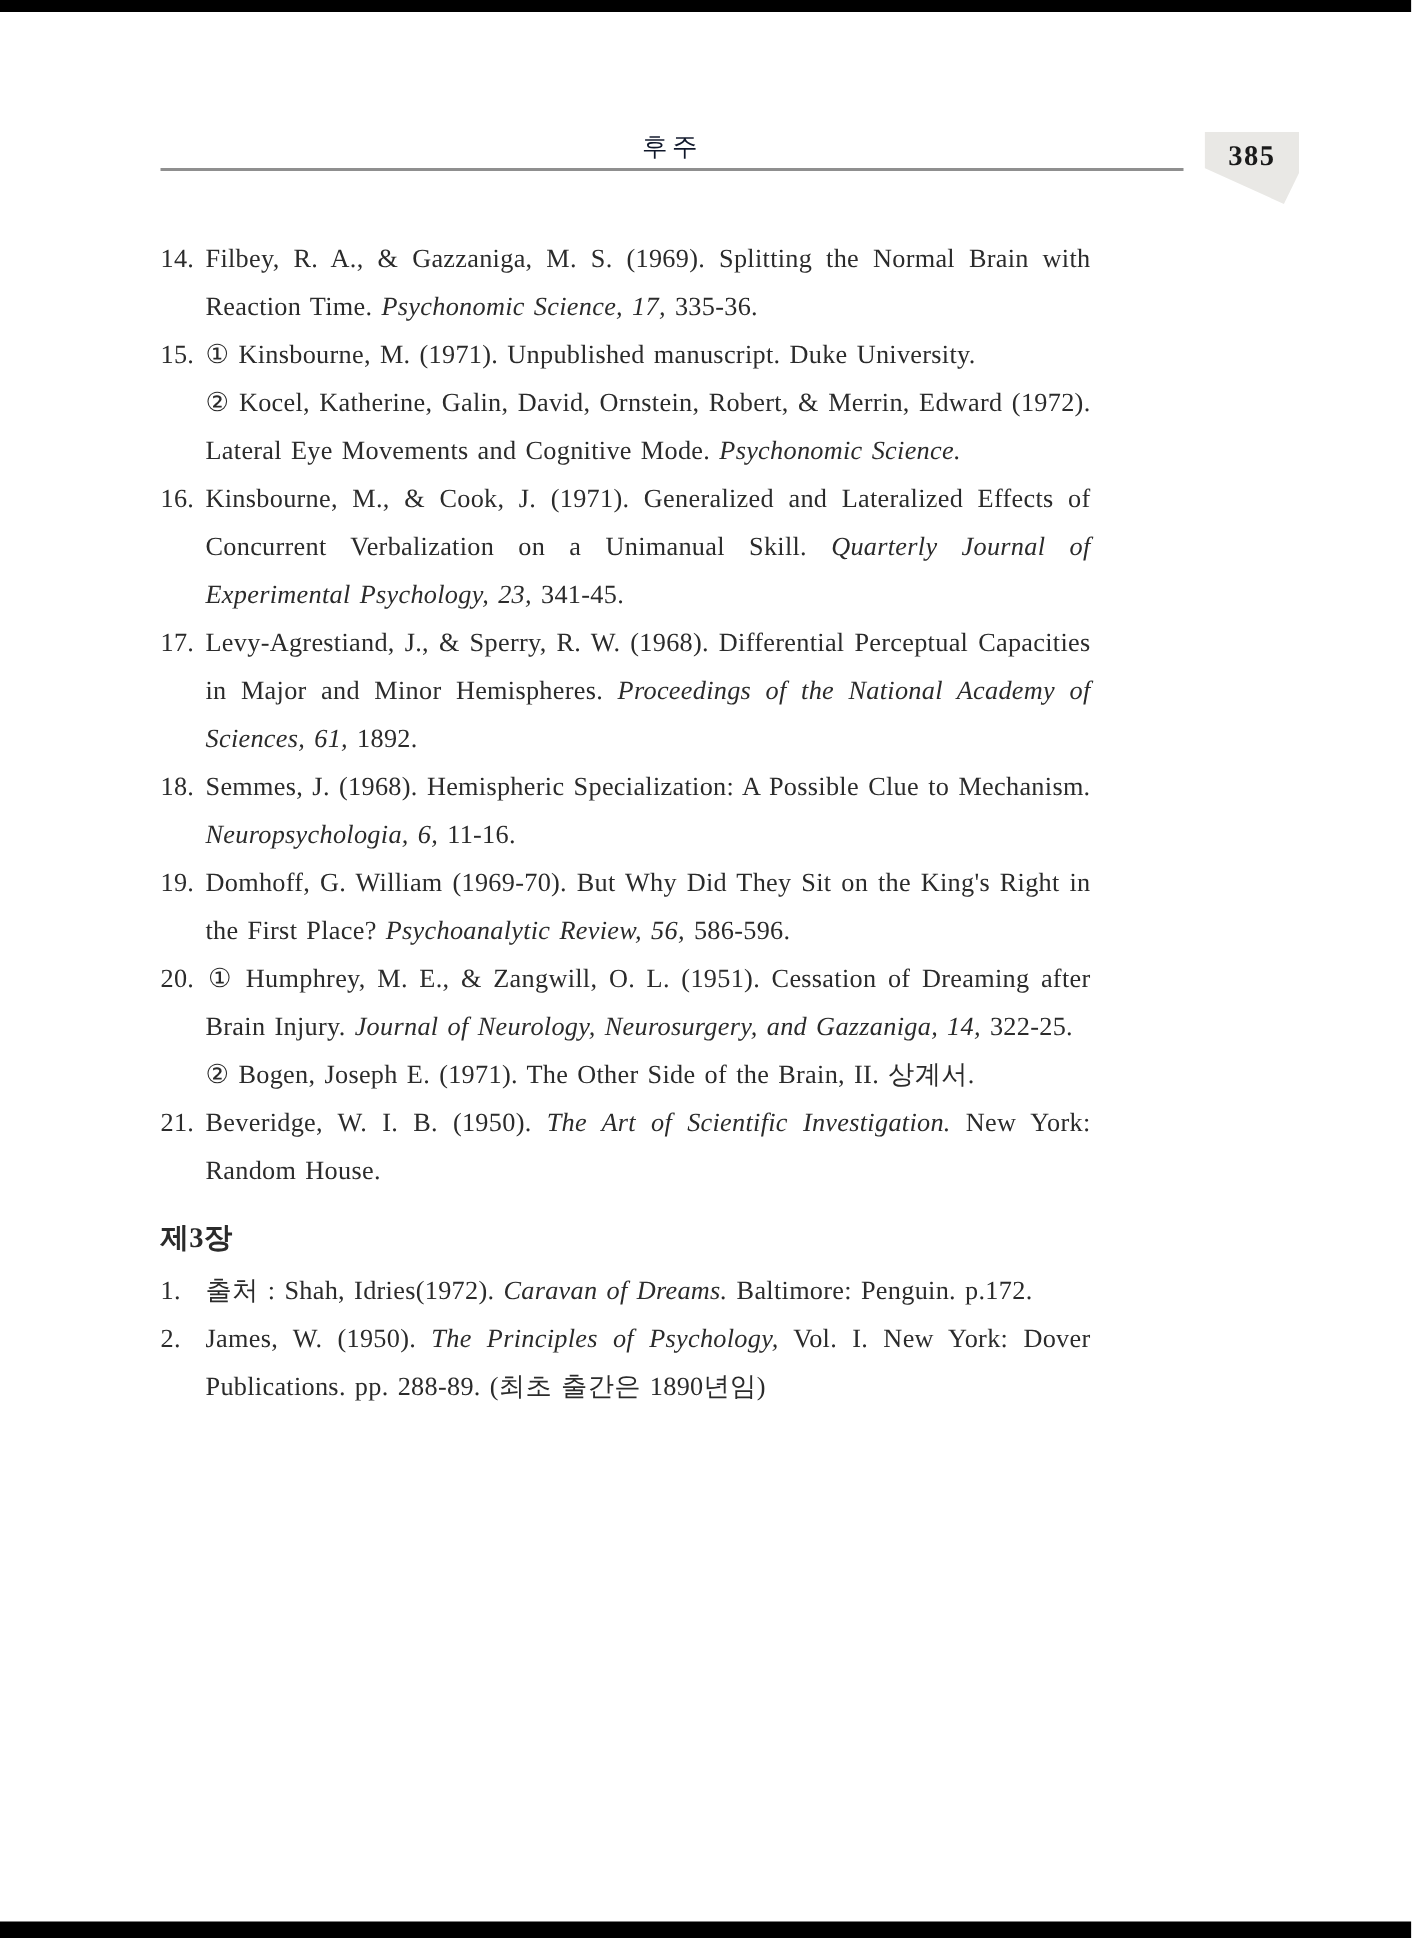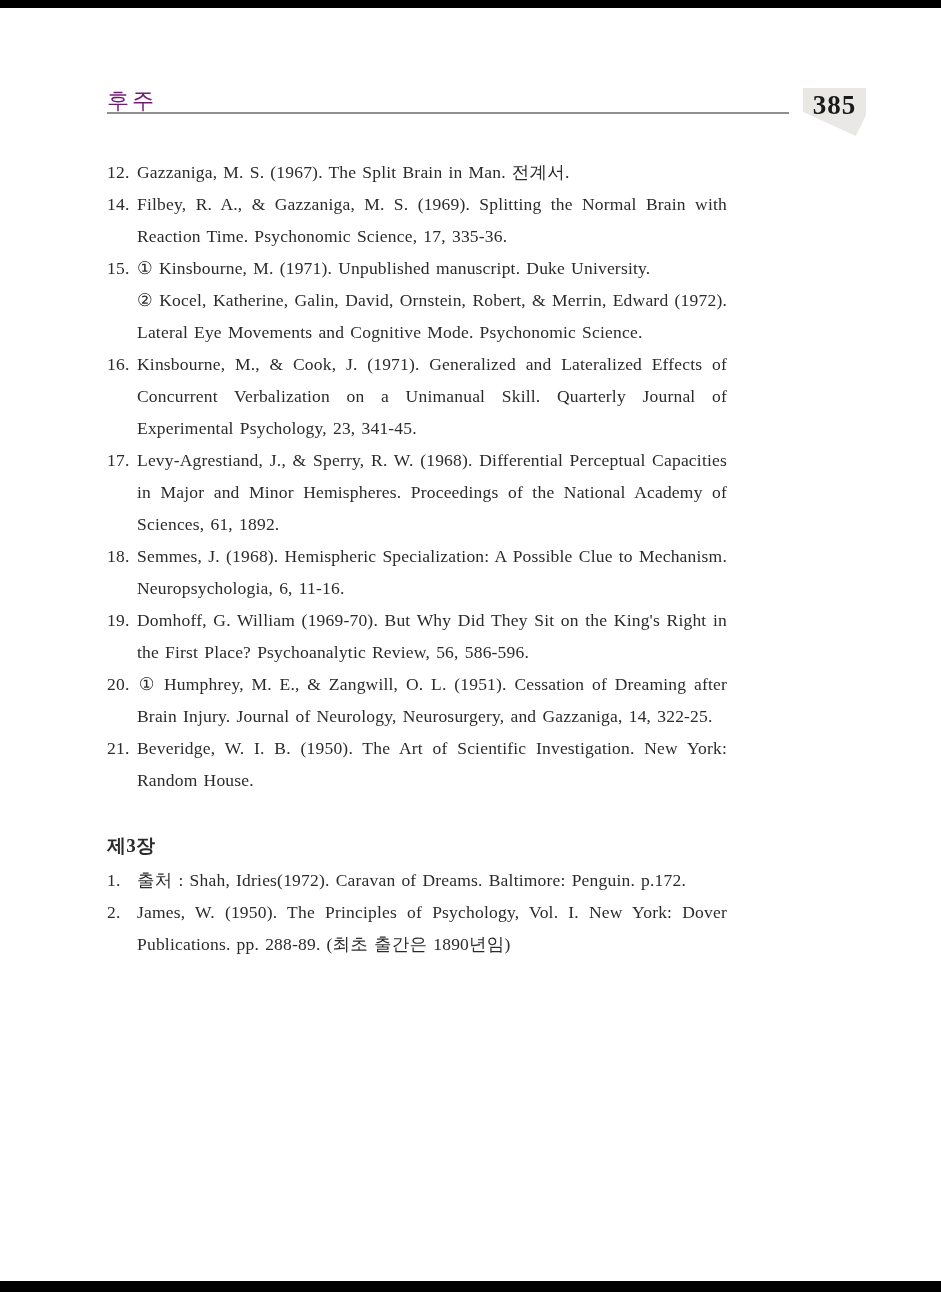--- a/index.html
+++ b/index.html
@@ -15,93 +15,90 @@
     overflow: hidden;
     color: #2b2b2b;
   }
   .scan-bar { position: absolute; left: 0; width: 941px; background: #000; }
   .scan-bar.top { top: 0; height: 8px; }
   .scan-bar.bottom { top: 1281px; height: 11px; }
 
   .running-head {
     position: absolute;
     left: 107px; top: 86px; width: 682px;
-    text-align: left;
-    font-size: 22px;
+    text-align: center;
+    font-size: 17px;
     letter-spacing: 3px;
-    color: #701a75;
+    color: #0f172a;
   }
   .head-rule {
     position: absolute;
     left: 107px; top: 112px; width: 682px; height: 2px;
     background: #8f8f8f;
   }
   .page-tab {
     position: absolute;
     left: 803px; top: 88px; width: 63px; height: 48px;
     background: #e9e8e5;
     clip-path: polygon(0 0, 100% 0, 100% 57%, 84% 100%, 0 50%);
     display: flex; justify-content: center;
   }
   .page-tab .num {
     font-weight: bold;
-    font-size: 27px;
+    font-size: 19px;
     letter-spacing: 1px;
     color: #1a1a1a;
     line-height: 34px;
   }
 
   .notes {
     position: absolute;
     left: 107px; top: 156px; width: 620px;
     font-size: 17.5px;
     line-height: 32px;
     letter-spacing: 0.2px;
     word-spacing: 1.5px;
   }
-  .section + .section { margin-top: 34px; }
+  .section + .section { margin-top: 14px; }
   .section-title {
     font-weight: bold;
     font-size: 19px;
     line-height: 32px;
     margin-bottom: 2px;
   }
   .para {
     padding-left: 30px;
     text-indent: -30px;
     text-align: justify;
   }
   .para.sub { text-indent: 0; }
   .marker {
     display: inline-block;
     width: 30px;
     text-indent: 0;
   }
-  .seg.italic { }
+  .seg.italic { font-style: italic; }
 </style>
 </head>
 <body>
 
 <div class="page">
   <div class="scan-bar top"></div>
 
   <div class="running-head">
     <span>후주</span>
   </div>
   <div class="head-rule"></div>
 
   <div class="page-tab">
     <span class="num">385</span>
   </div>
 
   <div class="notes">
       <div class="section">
-        <div class="note">
-          <div class="para"><span class="marker">12.</span><span class="seg">Gazzaniga, M. S. (1967). The Split Brain in Man. 전계서.</span></div>
-        </div>
         <div class="note">
           <div class="para"><span class="marker">14.</span><span class="seg">Filbey, R. A., &amp; Gazzaniga, M. S. (1969). Splitting the Normal Brain with Reaction Time. </span><span class="seg italic">Psychonomic Science, 17,</span><span class="seg"> 335-36.</span></div>
         </div>
         <div class="note">
           <div class="para"><span class="marker">15.</span><span class="seg">① Kinsbourne, M. (1971). Unpublished manuscript. Duke University.</span></div>
           <div class="para sub"><span class="seg">② Kocel, Katherine, Galin, David, Ornstein, Robert, &amp; Merrin, Edward (1972). Lateral Eye Movements and Cognitive Mode. </span><span class="seg italic">Psychonomic Science.</span></div>
         </div>
         <div class="note">
           <div class="para"><span class="marker">16.</span><span class="seg">Kinsbourne, M., &amp; Cook, J. (1971). Generalized and Lateralized Effects of Concurrent Verbalization on a Unimanual Skill. </span><span class="seg italic">Quarterly Journal of Experimental Psychology, 23,</span><span class="seg"> 341-45.</span></div>
         </div>
@@ -109,20 +106,21 @@
           <div class="para"><span class="marker">17.</span><span class="seg">Levy-Agrestiand, J., &amp; Sperry, R. W. (1968). Differential Perceptual Capacities in Major and Minor Hemispheres. </span><span class="seg italic">Proceedings of the National Academy of Sciences, 61,</span><span class="seg"> 1892.</span></div>
         </div>
         <div class="note">
           <div class="para"><span class="marker">18.</span><span class="seg">Semmes, J. (1968). Hemispheric Specialization: A Possible Clue to Mechanism. </span><span class="seg italic">Neuropsychologia, 6,</span><span class="seg"> 11-16.</span></div>
         </div>
         <div class="note">
           <div class="para"><span class="marker">19.</span><span class="seg">Domhoff, G. William (1969-70). But Why Did They Sit on the King's Right in the First Place? </span><span class="seg italic">Psychoanalytic Review, 56,</span><span class="seg"> 586-596.</span></div>
         </div>
         <div class="note">
           <div class="para"><span class="marker">20.</span><span class="seg">① Humphrey, M. E., &amp; Zangwill, O. L. (1951). Cessation of Dreaming after Brain Injury. </span><span class="seg italic">Journal of Neurology, Neurosurgery, and Gazzaniga, 14,</span><span class="seg"> 322-25.</span></div>
+          <div class="para sub"><span class="seg">② Bogen, Joseph E. (1971). The Other Side of the Brain, II. 상계서.</span></div>
         </div>
         <div class="note">
           <div class="para"><span class="marker">21.</span><span class="seg">Beveridge, W. I. B. (1950). </span><span class="seg italic">The Art of Scientific Investigation.</span><span class="seg"> New York: Random House.</span></div>
         </div>
       </div>
       <div class="section">
         <div class="section-title">제3장</div>
         <div class="note">
           <div class="para"><span class="marker">1.</span><span class="seg">출처 : Shah, Idries(1972). </span><span class="seg italic">Caravan of Dreams.</span><span class="seg"> Baltimore: Penguin. p.172.</span></div>
         </div>

